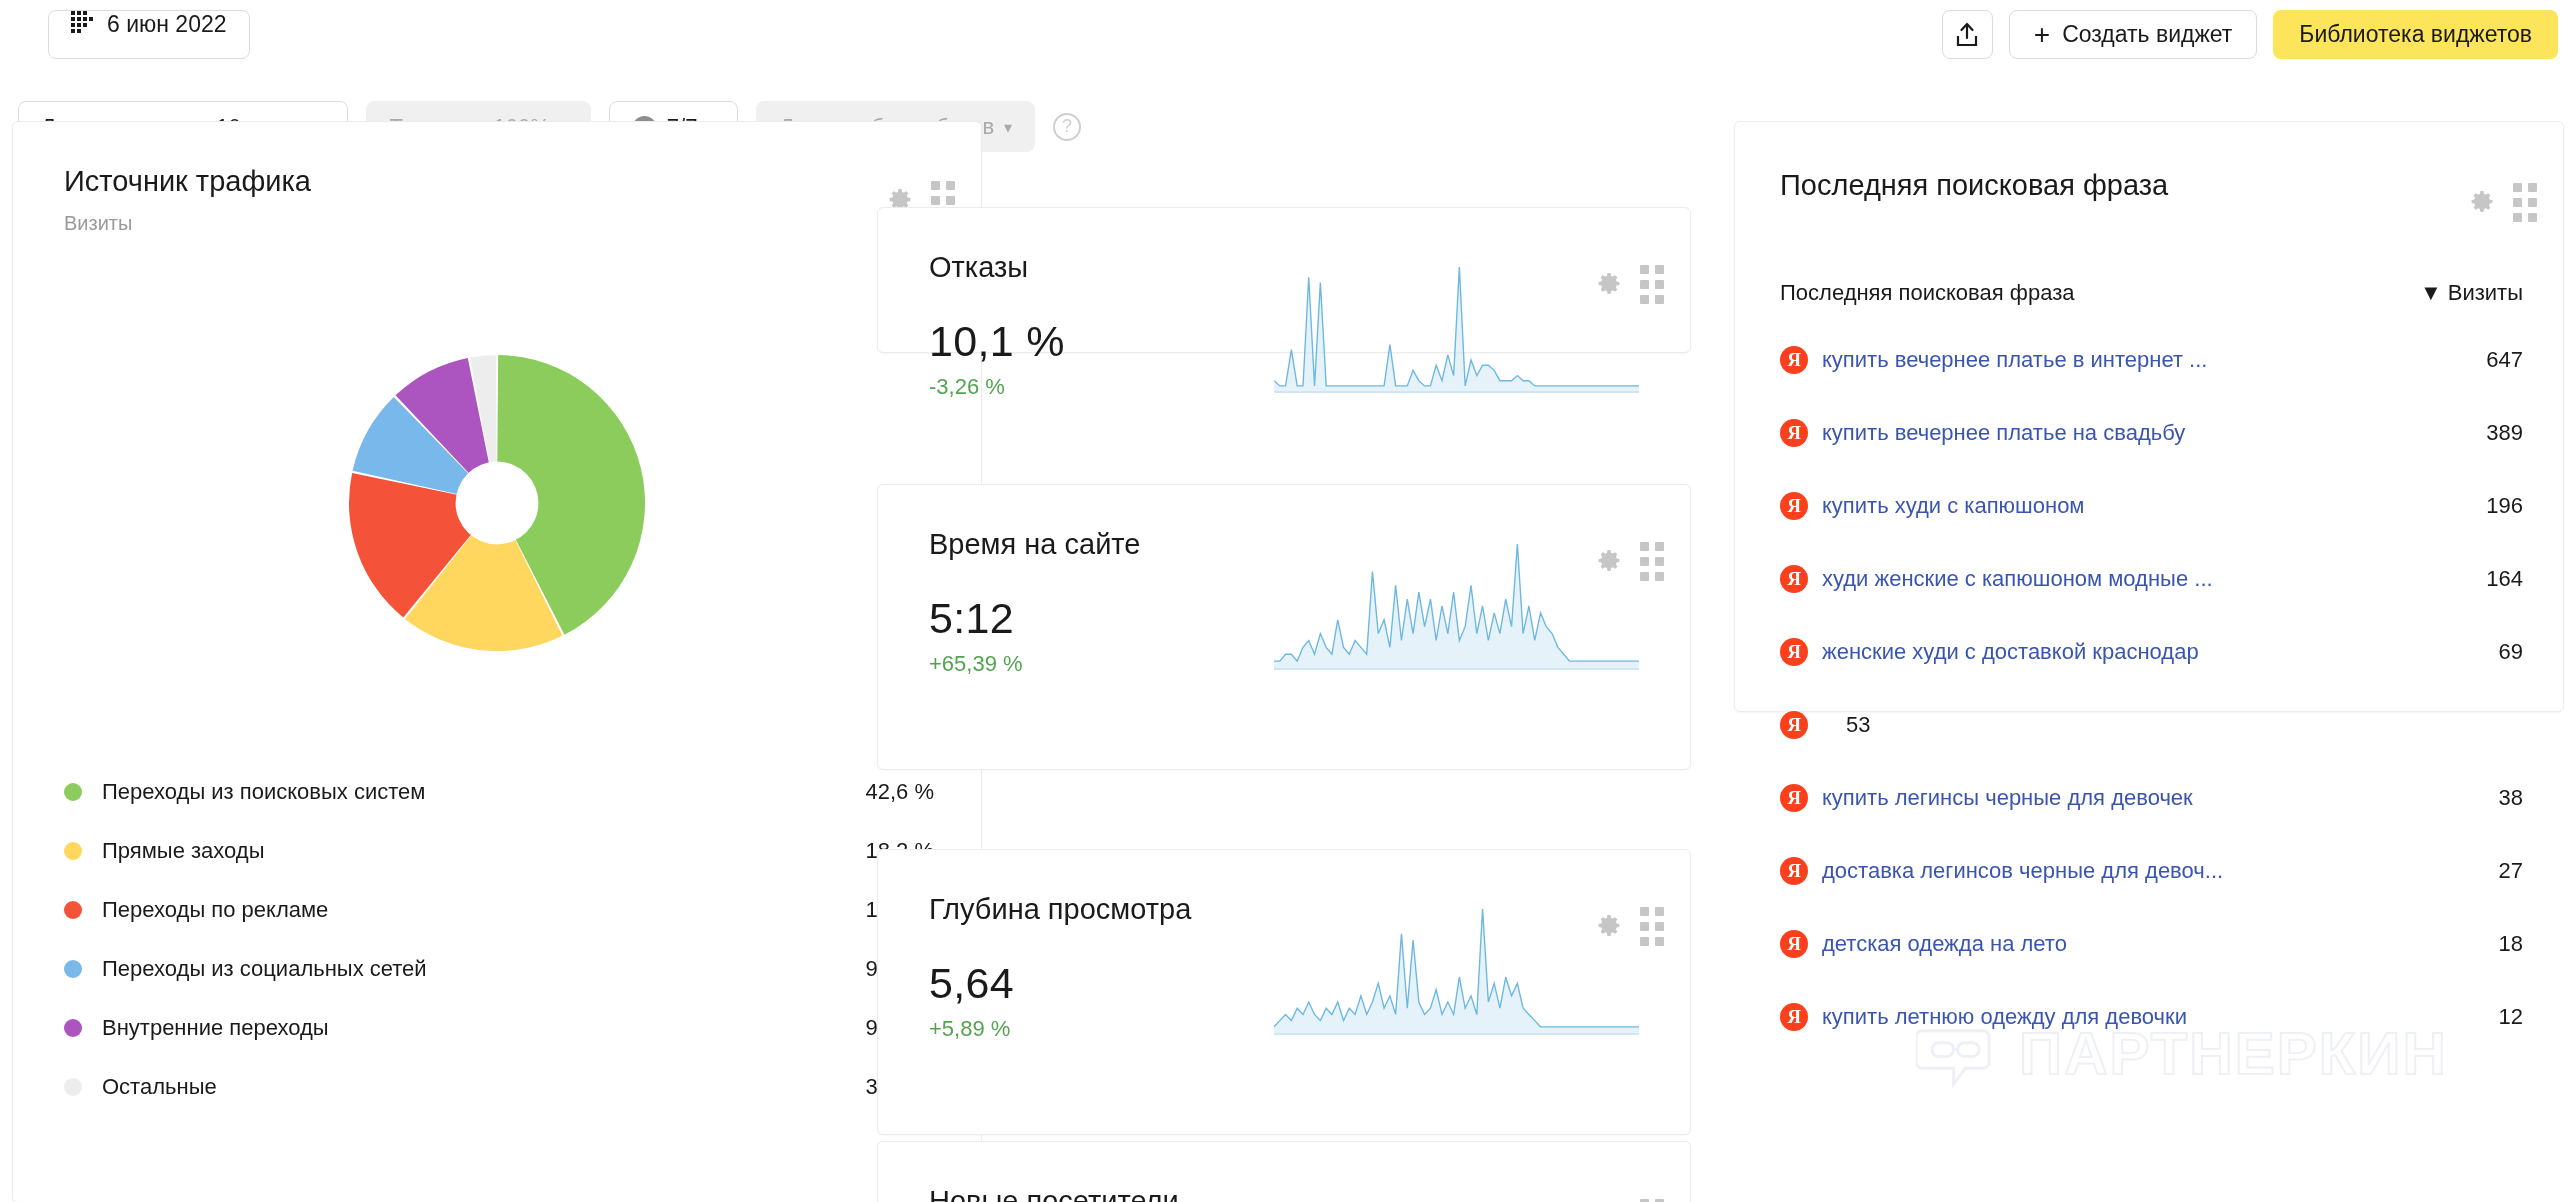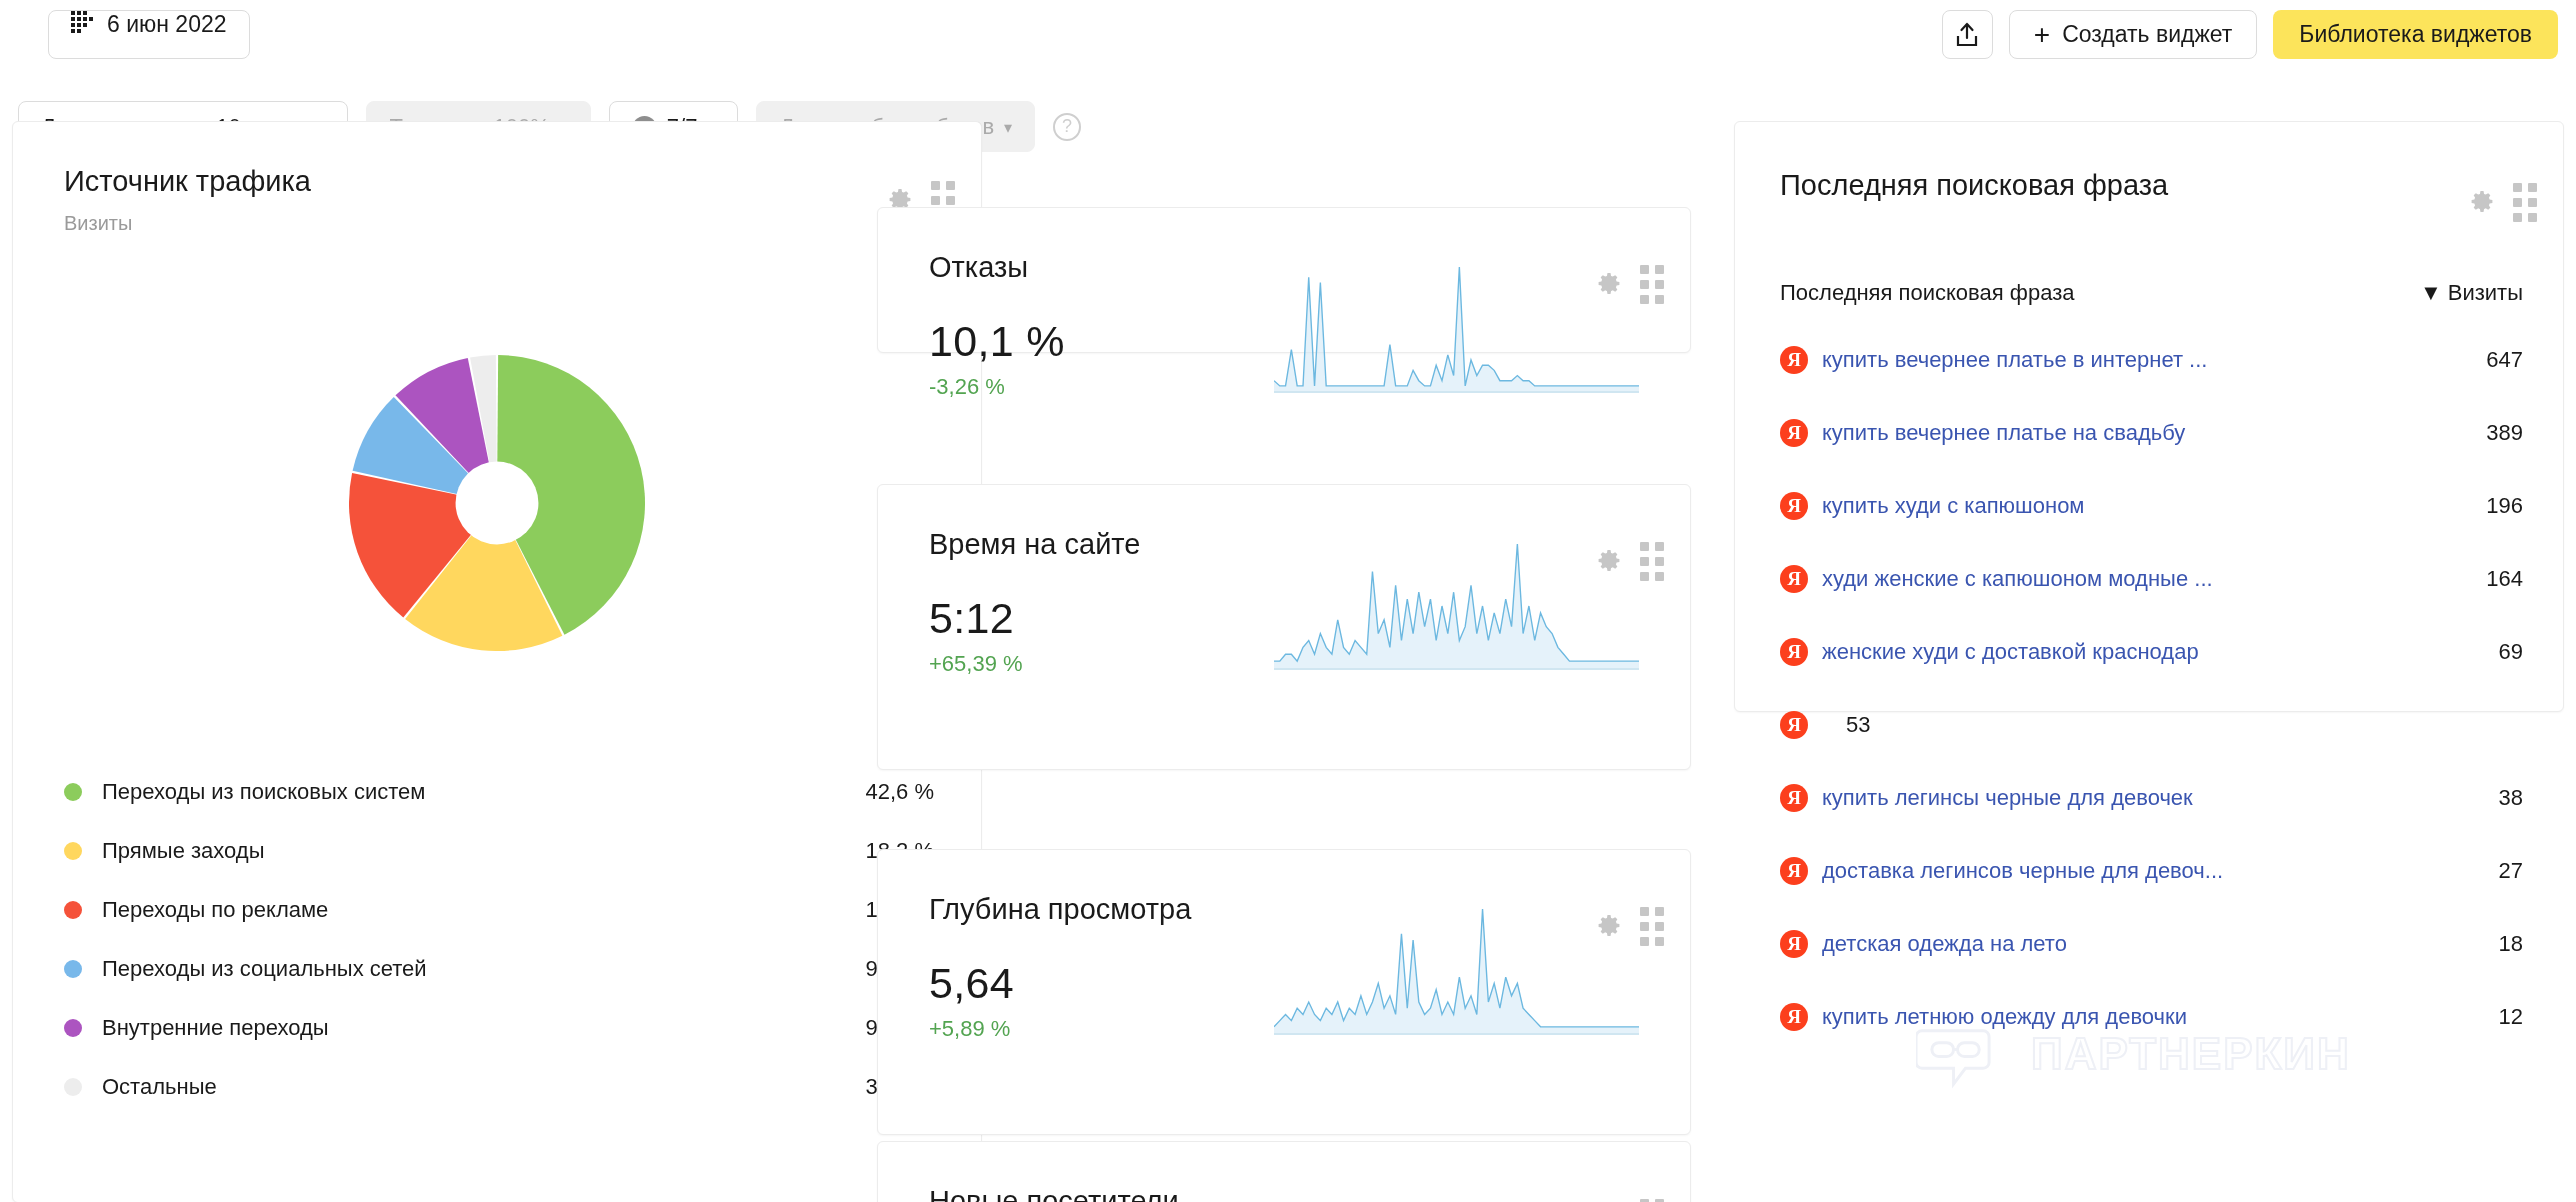--- a/index.html
+++ b/index.html
@@ -129,22 +129,22 @@
     cursor: pointer;
   }
   .row-val { font-size: 22px; color: #1a1a1a; white-space: nowrap; padding-left: 24px; }
 
   
   .watermark {
     position: absolute; left: 1916px; top: 1017px; display: flex; align-items: center; gap: 18px;
     pointer-events: none; user-select: none;
   }
   .wm-text {
-    font-size: 44px; letter-spacing: 2px; color: transparent;
-    -webkit-text-stroke: 2px #eef0f6; font-weight: 700; margin-left: 12px;
+    font-size: 60px; letter-spacing: 2px; color: transparent;
+    -webkit-text-stroke: 2px #eef0f6; font-weight: 700;
   }
 </style>
 </head>
 <body>
 
 <div id="root">
 
   <div class="toolbar1">
     <div class="date-btn">
       <span class="cal-ico">

